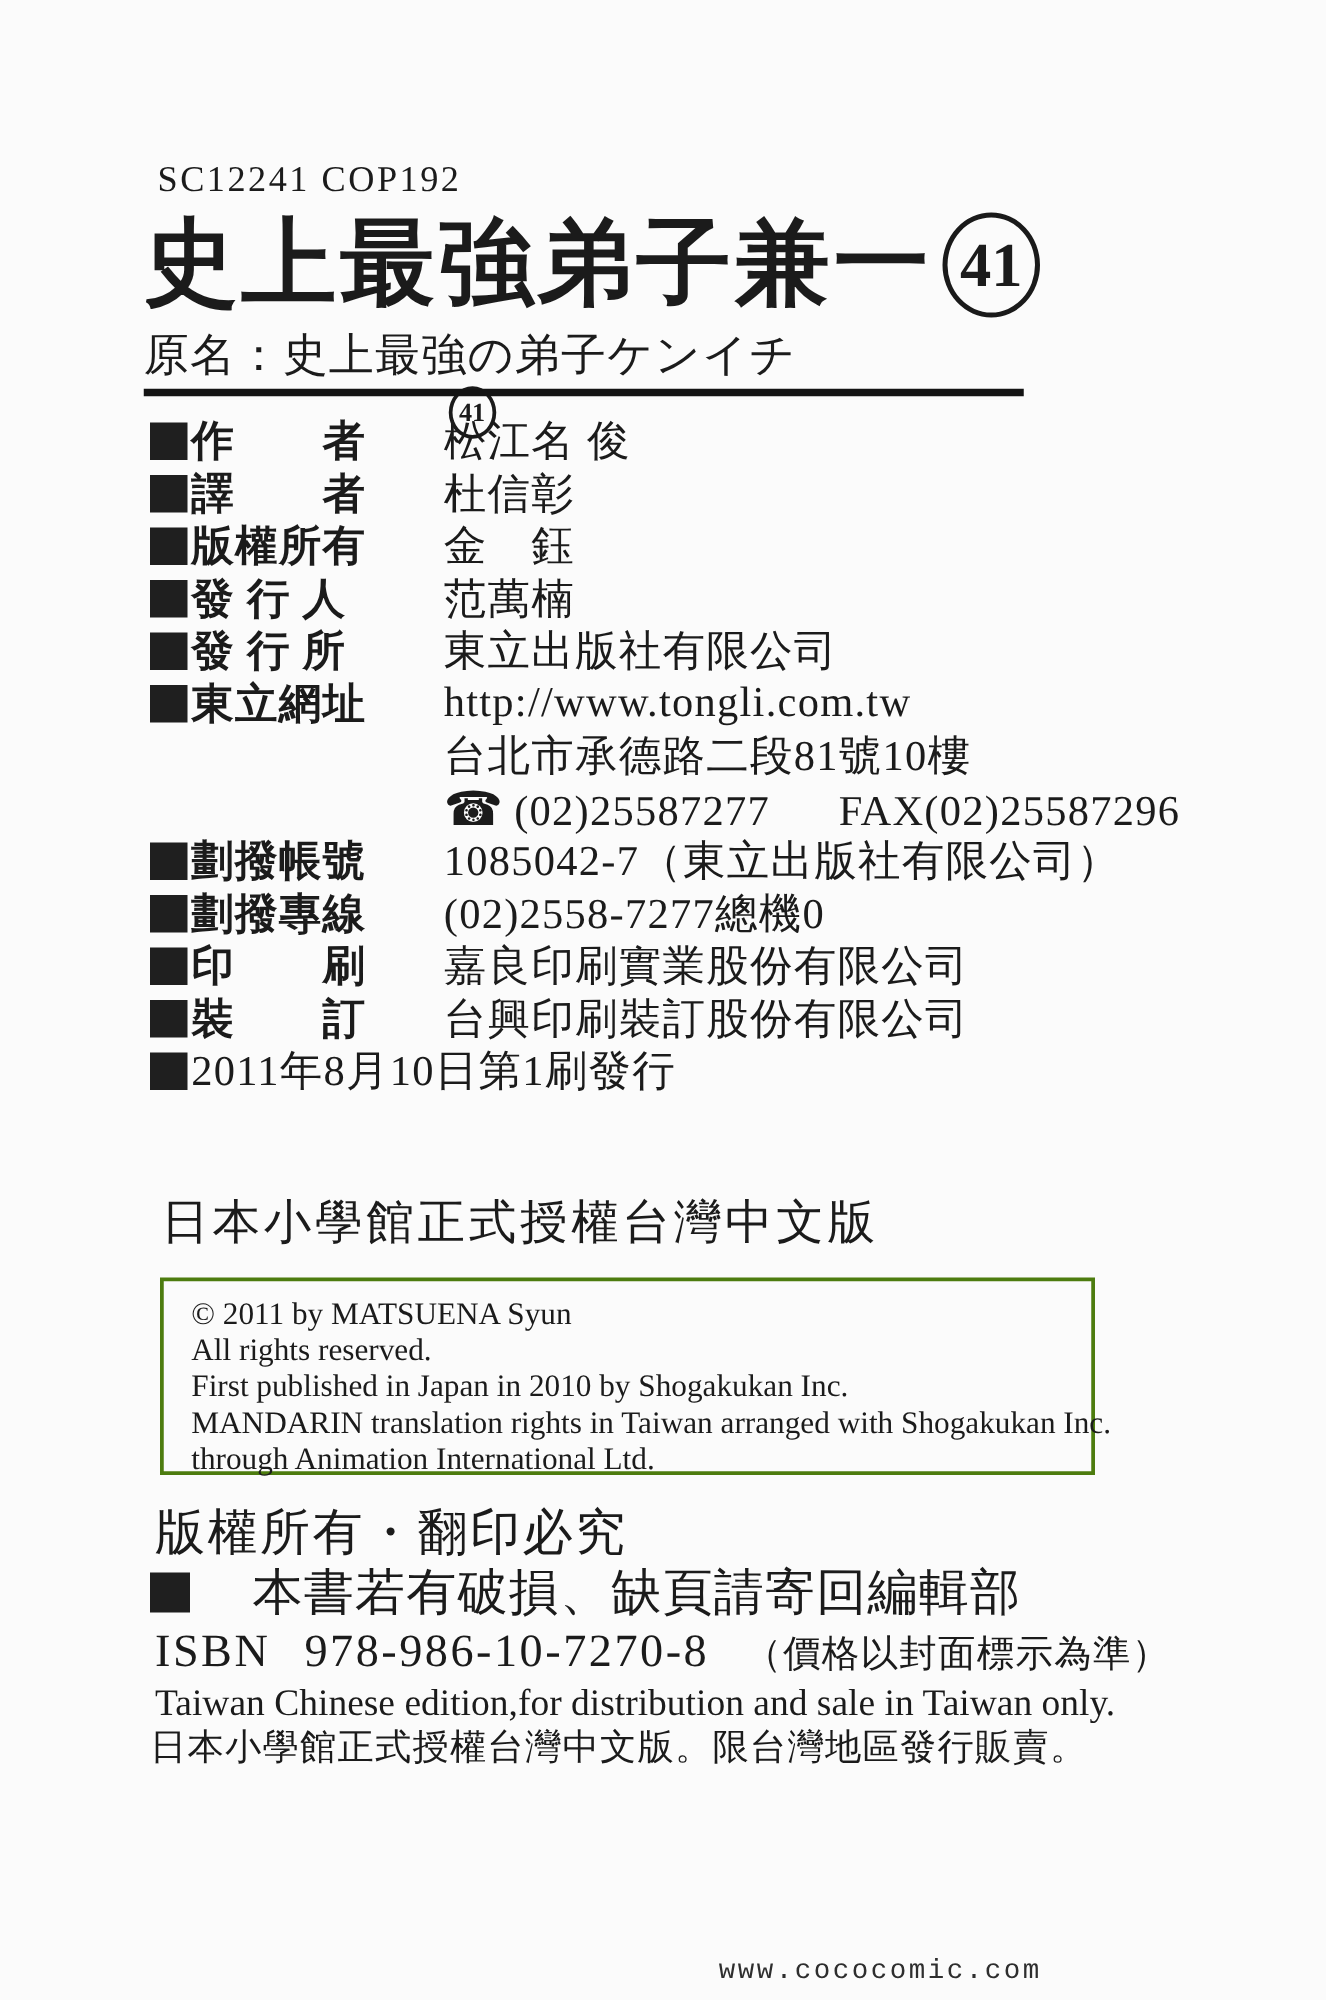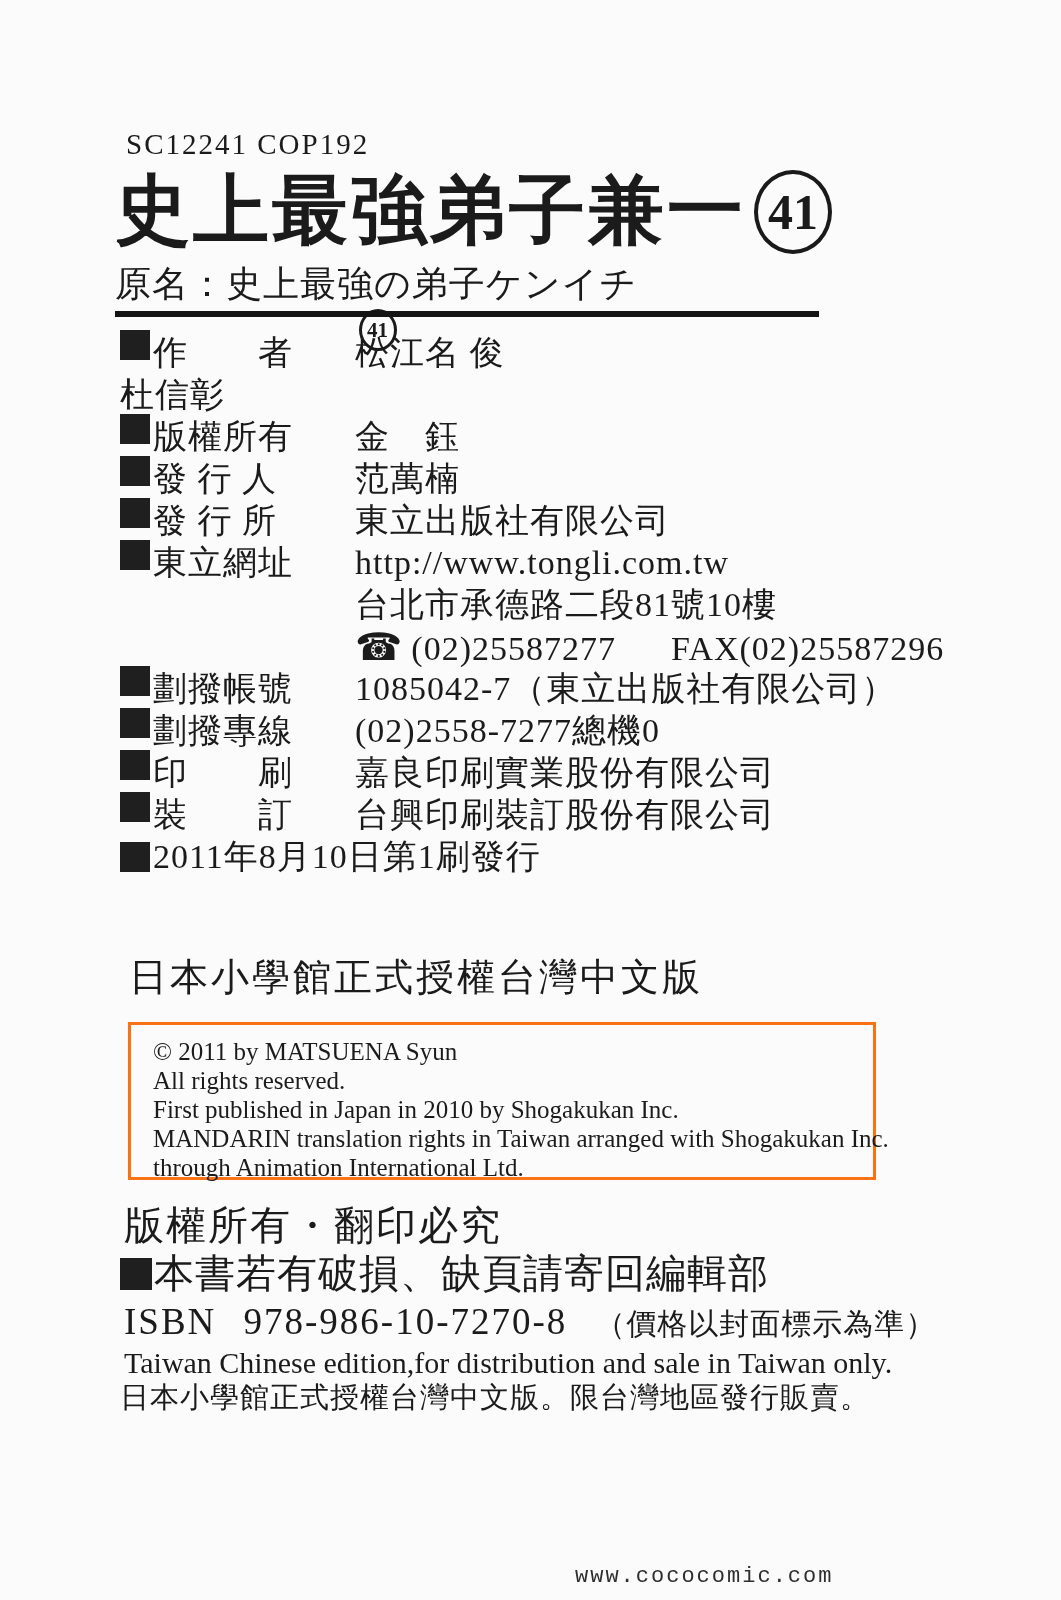--- a/index.html
+++ b/index.html
@@ -46,47 +46,47 @@
     font-size:21px;font-weight:bold;letter-spacing:0;
     margin-left:3px;flex:none;
   }
   .rule{
     left:115px;top:311px;width:704px;height:6px;background:#141414;
   }
 
   
   .credits{left:120px;top:332px;width:830px;}
   .crow{display:flex;align-items:center;height:42px;}
-  .labelbox{width:235px;flex:none;display:flex;}
+  .labelbox{width:235px;flex:none;display:flex;align-items:center;font-weight:bold;}
   .sq{width:30px;height:30px;background:#1f1f1f;flex:none;display:inline-block;}
   .clabel{font-size:34px;margin-left:3px;white-space:pre;letter-spacing:1px;}
   .cvalue{font-size:34px;white-space:pre;letter-spacing:1px;}
   .phone-glyph{font-size:38px;margin-right:8px;}
   .fax{margin-left:55px;}
   .daterow .cvalue{margin-left:3px;}
 
   
   .license-heading{
     left:129px;top:952px;font-size:38px;letter-spacing:3px;white-space:nowrap;
   }
 
   
   .cbox{
     left:128px;top:1022px;width:748px;height:158px;
-    border:3px solid #f97316;
+    border:3px solid #4d7c0f;
     padding:12px 0 0 22px;box-sizing:border-box;
   }
   .cbox div{
     font-size:25px;line-height:29px;white-space:nowrap;
     font-family:"Liberation Serif","DejaVu Serif",serif;
   }
 
   
   .rights1{left:124px;top:1198px;font-size:40px;letter-spacing:2px;white-space:nowrap;}
-  .rights2{left:120px;top:1246px;font-size:40px;letter-spacing:1px;white-space:nowrap;display:flex;align-items:center;}
+  .rights2{left:120px;top:1246px;font-size:40px;letter-spacing:1px;white-space:nowrap;display:flex;align-items:center;gap:48px;}
   .rights2 .sq{width:32px;height:32px;margin-right:2px;}
   .isbn-line{left:124px;top:1300px;white-space:nowrap;display:flex;align-items:baseline;}
   .isbn{font-size:37px;letter-spacing:2px;word-spacing:16px;}
   .price-note{font-size:30px;margin-left:28px;letter-spacing:1px;}
   .en-edition{left:124px;top:1346px;font-size:30px;white-space:nowrap;}
   .cn-edition{left:120px;top:1378px;font-size:29px;letter-spacing:1px;white-space:nowrap;}
 
   
   .watermark{
     left:575px;top:1564px;
@@ -115,20 +115,24 @@
 
   <div class="crow">
     <span class="labelbox">
         <span class="sq"></span>
         <span class="clabel">作　　者</span>
       </span>
     <span class="cvalue">松江名 俊</span>
   </div>
 
   <div class="crow">
+    <span class="labelbox">
+        <span class="sq"></span>
+        <span class="clabel">譯　　者</span>
+      </span>
     <span class="cvalue">杜信彰</span>
   </div>
 
   <div class="crow">
     <span class="labelbox">
         <span class="sq"></span>
         <span class="clabel">版權所有</span>
       </span>
     <span class="cvalue">金　鈺</span>
   </div>

